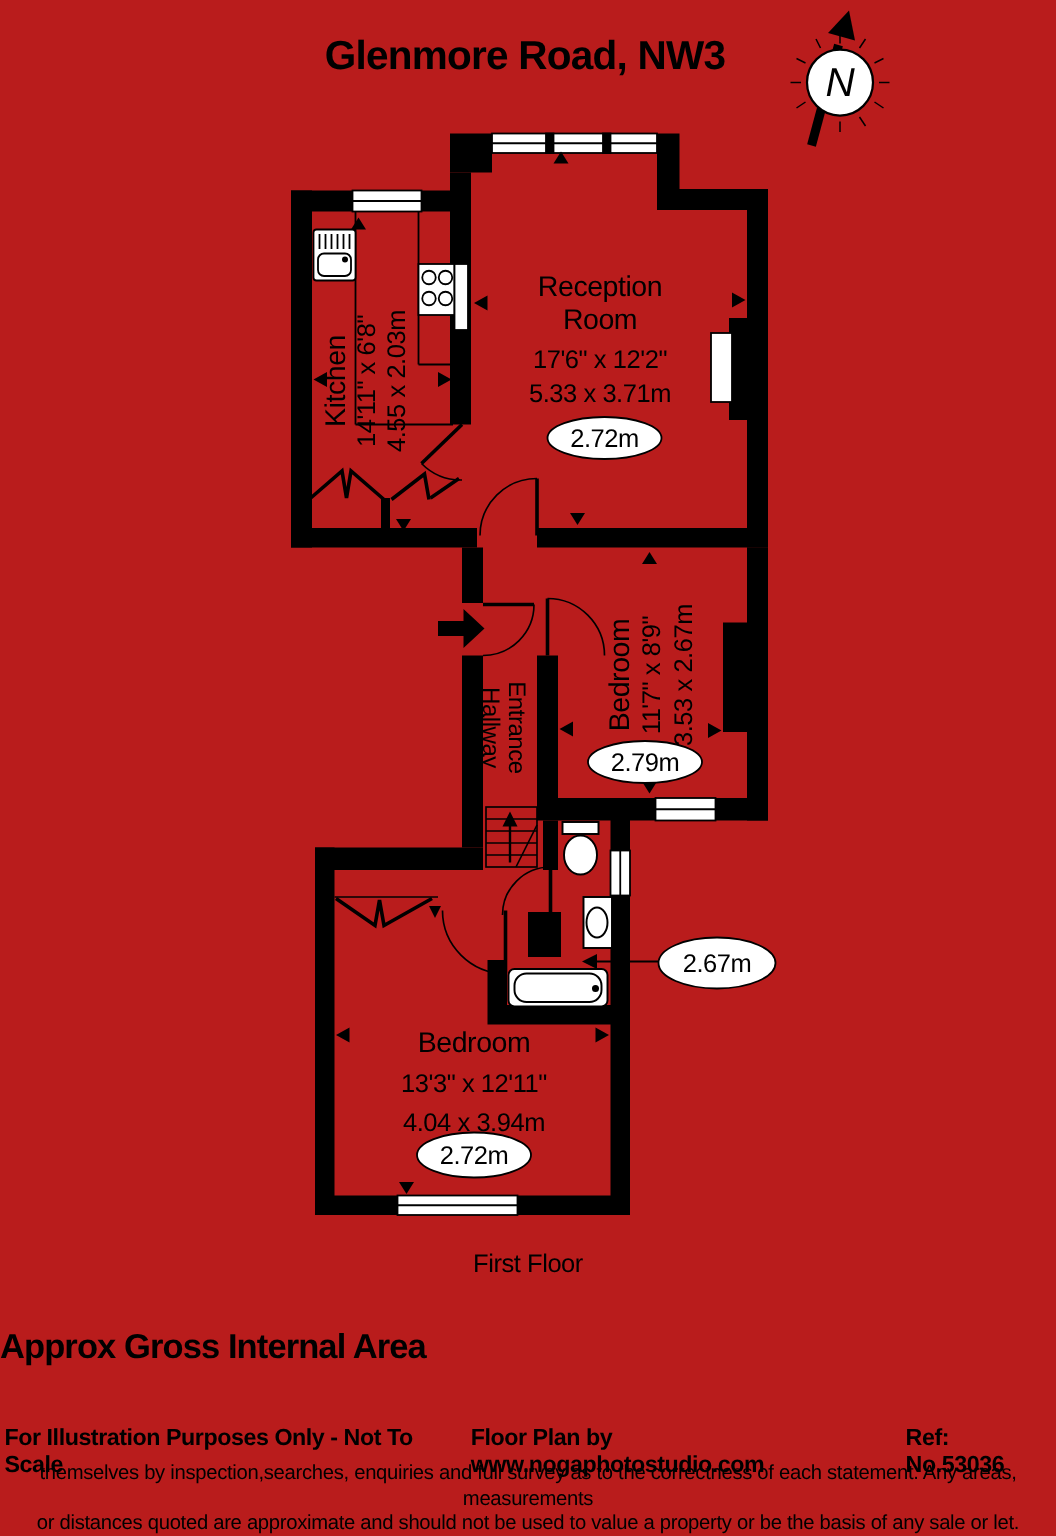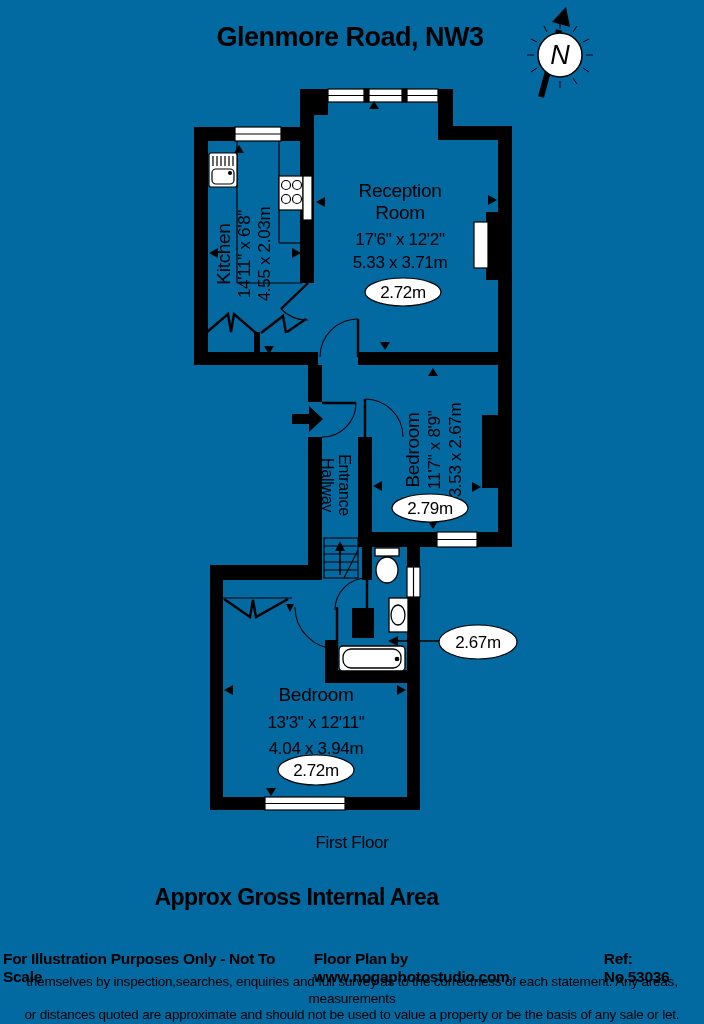--- a/index.html
+++ b/index.html
@@ -1,27 +1,27 @@
 <!DOCTYPE html>
 <html><head>
 <meta charset="utf-8">
 <style>
   html,body{margin:0;padding:0;background:#fff;}
-  .page{position:relative;width:704px;height:1024px;background:#0369a1;overflow:hidden;
+  .page{position:relative;width:704px;height:1024px;background:#b91c1c;overflow:hidden;
         font-family:"Liberation Sans",sans-serif;color:#000;}
   .page svg{position:absolute;top:0;left:0;}
   svg text{font-family:"Liberation Sans",sans-serif;fill:#000;}
   .title-text{font-size:27px;font-weight:bold;letter-spacing:-0.5px;}
   .room-name{font-size:19px;letter-spacing:-0.3px;}
   .room-dims{font-size:17px;letter-spacing:-0.3px;}
   .ellipse-label{font-size:17px;letter-spacing:-0.3px;}
   .hall-label{font-size:16px;letter-spacing:-0.3px;}
   .floor-label-text{font-size:17px;letter-spacing:-0.3px;}
   .compass-n{font-size:27px;font-style:italic;}
-  .area-line{position:absolute;top:884px;left:0;width:593px;display:flex;justify-content:center;
+  .area-line{position:absolute;top:884px;left:0;width:593px;display:flex;justify-content:flex-start;
              gap:30px;font-size:23px;font-weight:bold;letter-spacing:-0.6px;}
   .footer-line{position:absolute;top:950px;left:0;width:704px;display:flex;justify-content:space-between;
                padding:0 3px;box-sizing:border-box;font-size:15.5px;letter-spacing:-0.3px;font-weight:bold;}
   .legal{position:absolute;top:974px;left:0;width:704px;text-align:center;
          font-size:13.5px;line-height:16.5px;letter-spacing:-0.2px;}
 </style>
 </head>
 <body>
 
 <div class="page">

